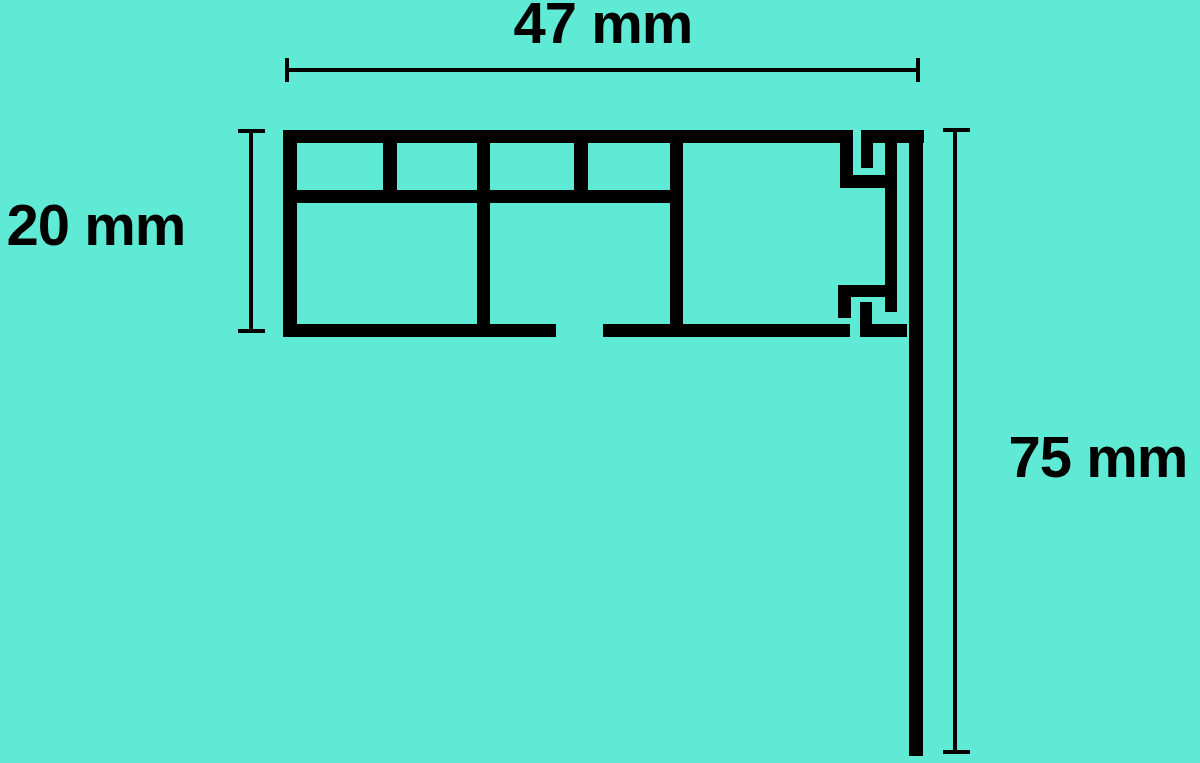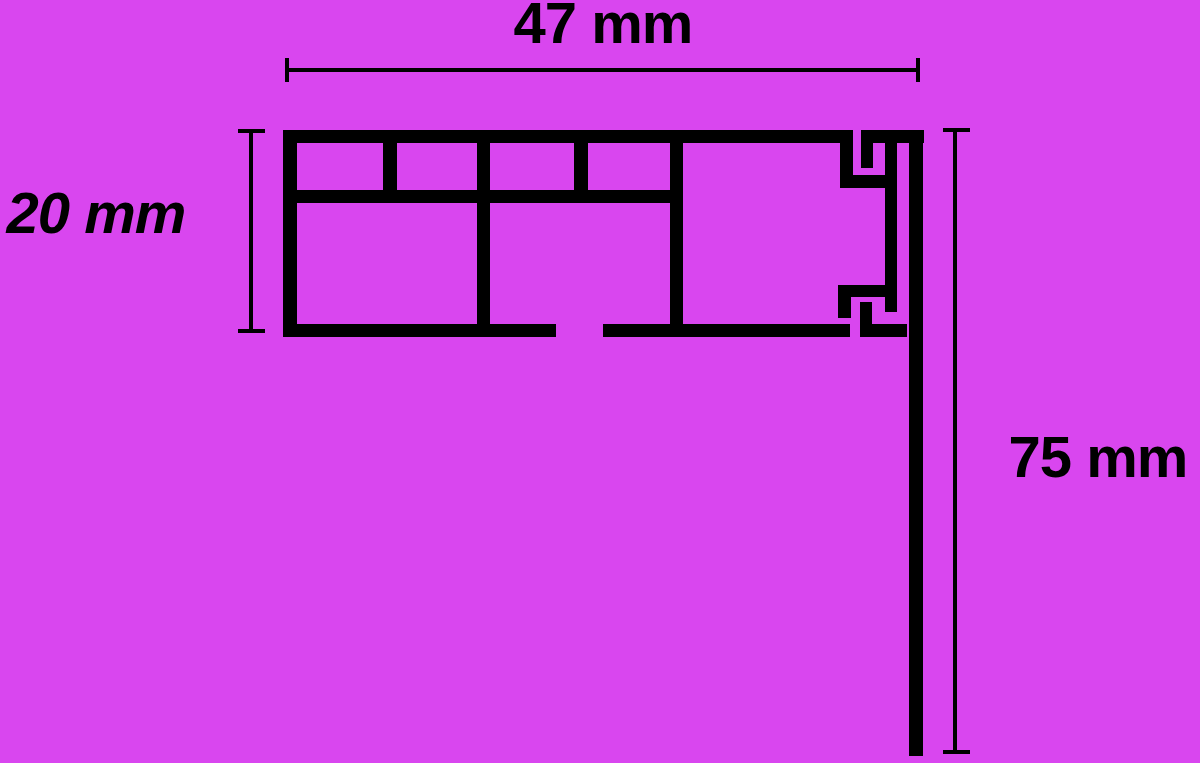--- a/index.html
+++ b/index.html
@@ -1,36 +1,36 @@
 <!DOCTYPE html>
 <html><head>
 <meta charset="utf-8">
 <style>
   html,body{margin:0;padding:0;background:#ffffff;}
   .canvas{
     position:relative;
     width:1200px;
     height:763px;
-    background:#d946ef;
+    background:#5eead4;
     overflow:hidden;
     font-family:"Liberation Sans","DejaVu Sans",sans-serif;
   }
   .drawing{position:absolute;left:0;top:0;}
   .dim-label{
     position:absolute;
     font-weight:bold;
     font-size:58px;
     line-height:1;
     letter-spacing:-1px;
     color:#000000;
     text-align:center;
     white-space:nowrap;
   }
   #label-width{left:286px;top:-6px;width:634px;}
-  #label-height{left:0px;top:184px;width:192px;font-style:italic;}
+  #label-height{left:0px;top:196px;width:192px;}
   #label-drop{left:998px;top:428px;width:200px;}
 </style>
 </head>
 <body>
 
 <div class="canvas">
 
   <svg class="drawing" width="1200" height="763" viewBox="0 0 1200 763" shape-rendering="crispEdges">
 
     <g fill="#000000">

